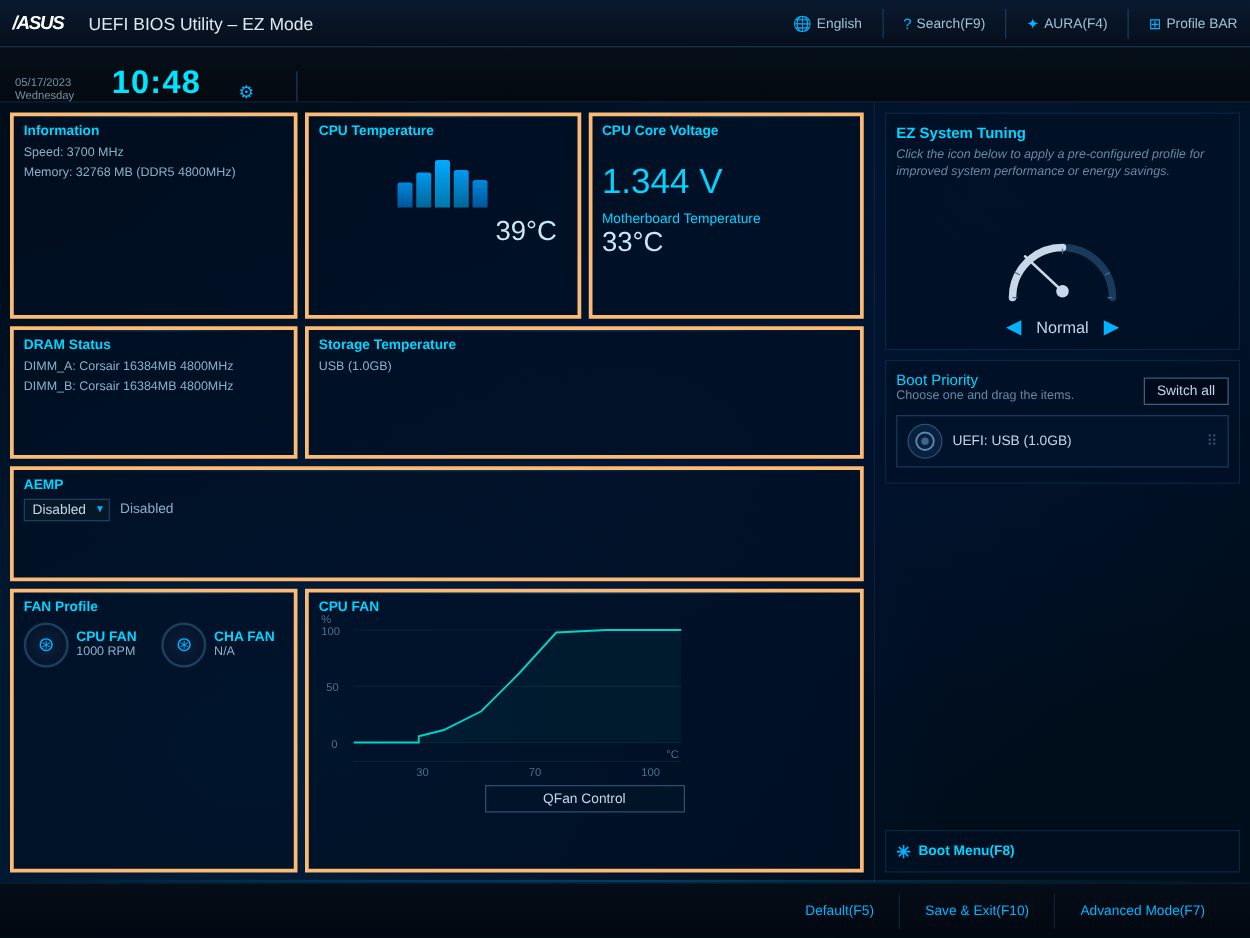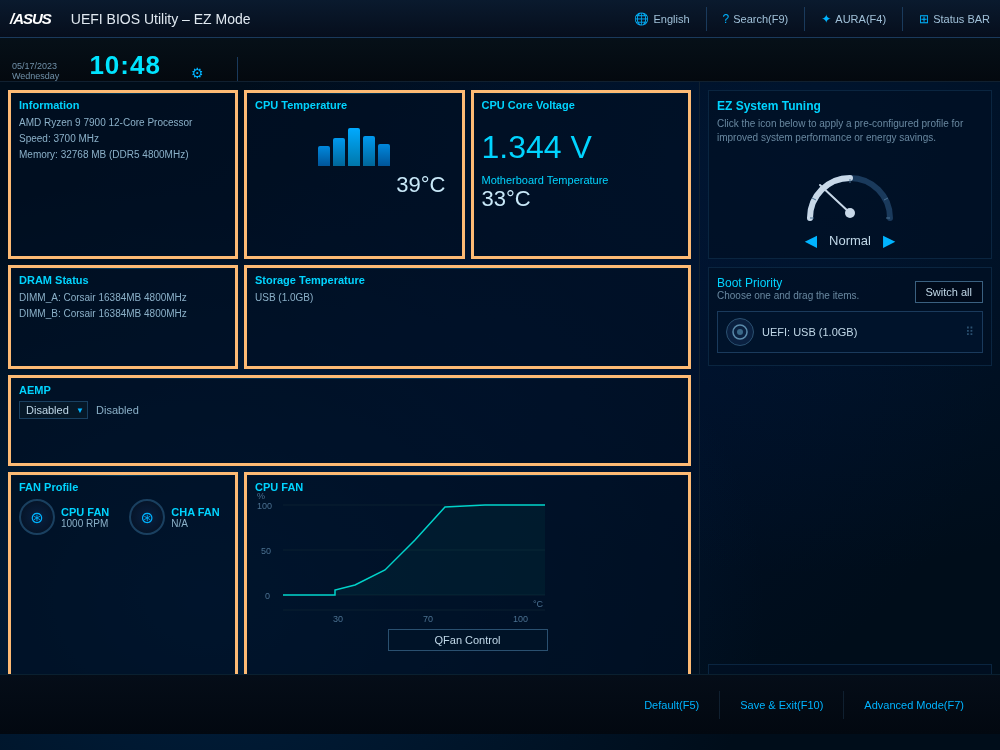--- a/index.html
+++ b/index.html
@@ -125,21 +125,21 @@
     .info-text { color: #8ab0c8; font-size: 10px; line-height: 1.6; }
     .cpu-temp-value {
       color: #c8e8f8;
       font-size: 28px;
       font-weight: 300;
       text-align: center;
       padding: 12px 0 4px;
     }
     .cpu-voltage-value {
       color: #00d4ff;
-      font-size: 32px;
+      font-size: 28px;
       font-weight: 300;
       padding: 14px 0 4px;
     }
     .mb-temp-label { color: #00d4ff; font-size: 11px; margin-top: 4px; }
     .mb-temp-value { color: #c8e8f8; font-size: 22px; font-weight: 300; }
     
     .mid-row {
       display: grid;
       grid-template-columns: 230px 1fr;
       gap: 6px;
@@ -211,21 +211,21 @@
       flex-direction: column;
       padding: 8px;
       gap: 8px;
     }
     .ez-tuning-box {
       border: 1px solid #0a2540;
       background: rgba(0,15,35,0.7);
       padding: 8px;
     }
     .ez-tuning-title { color: #00d4ff; font-size: 12px; font-weight: 600; margin-bottom: 4px; }
-    .ez-tuning-desc { color: #6888a0; font-size: 10px; line-height: 1.4; margin-bottom: 4px; }
+    .ez-tuning-desc { color: #6888a0; font-size: 10px; line-height: 1.4; margin-bottom: 24px; font-style: italic; }
     .tuning-gauge-area {
       display: flex;
       align-items: center;
       justify-content: center;
       gap: 8px;
       padding: 4px 0;
     }
     .tuning-nav {
       display: flex;
       align-items: center;
@@ -296,23 +296,23 @@
       gap: 6px;
       color: #00d4ff;
       font-size: 11px;
       font-weight: 600;
       cursor: pointer;
     }
     .boot-menu-icon { color: #00b4ff; font-size: 14px; }
     
     .bottom-bar {
       position: absolute;
-      bottom: 16px;
+      bottom: 0;
       left: 0; right: 0;
-      height: 60px;
+      height: 44px;
       background: linear-gradient(180deg, #050d18 0%, #020810 100%);
       border-top: 1px solid #0a2030;
       display: flex;
       align-items: center;
       justify-content: flex-end;
       padding: 0 16px;
       gap: 0;
       z-index: 2;
     }
     .bottom-btn {
@@ -351,21 +351,21 @@
       <span>Search(F9)</span>
     </div>
     <div class="divider-v"></div>
     <div class="header-nav-item">
       <span class="nav-icon">✦</span>
       <span>AURA(F4)</span>
     </div>
     <div class="divider-v"></div>
     <div class="header-nav-item">
       <span class="nav-icon">⊞</span>
-      <span>Status BAR</span>
+      <span>Profile BAR</span>
     </div>
   </div>
 </div>
 
 <div class="time-bar">
   <div class="date-block">
     <span class="date-text">05/17/2023</span>
     <span class="date-text">Wednesday</span>
   </div>
   <span class="time-text">10:48</span>
@@ -376,21 +376,20 @@
 
 <div class="main-content">
 
   <div class="left-panel">
 
     <div class="top-row">
 
       <div class="panel-box">
         <div class="section-title">Information</div>
         <div class="info-text">
-          <div style="color:#8ab0c8;font-size:10px;">AMD Ryzen 9 7900 12-Core Processor</div>
           <div style="color:#8ab0c8;font-size:10px;">Speed: 3700 MHz</div>
           <div style="color:#8ab0c8;font-size:10px;">Memory: 32768 MB (DDR5 4800MHz)</div>
         </div>
       </div>
 
       <div class="panel-box">
         <div class="section-title">CPU Temperature</div>
         <div style="display:flex;align-items:flex-end;justify-content:center;height:55px;gap:3px;padding:4px 8px;">
           <div style="width:12px;height:20px;background:linear-gradient(180deg,#0088dd,#005599);border-radius:2px 2px 0 0;"></div>
           <div style="width:12px;height:28px;background:linear-gradient(180deg,#0099ee,#006699);border-radius:2px 2px 0 0;"></div>

